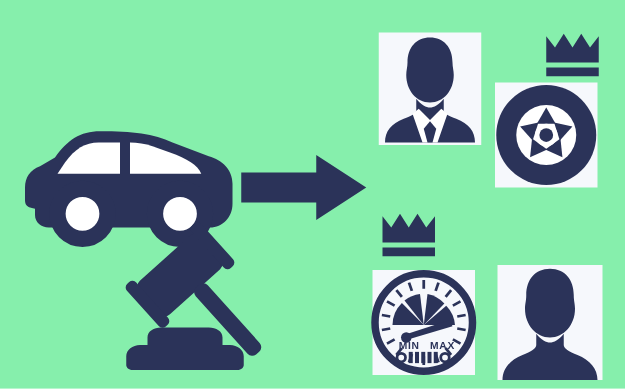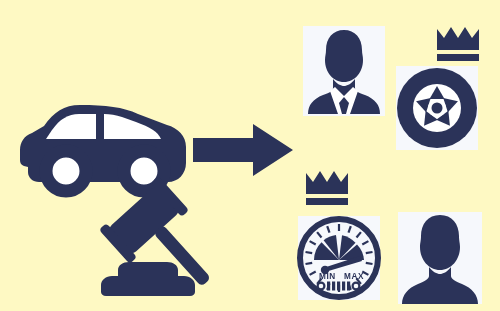--- a/index.html
+++ b/index.html
@@ -8,21 +8,21 @@
     padding: 0;
     background: #ffffff;
   }
   body {
     font-family: "Liberation Sans", sans-serif;
   }
   #diagram-canvas {
     position: relative;
     width: 500px;
     height: 311px;
-    background: #fef9c3;
+    background: #86efac;
     overflow: hidden;
   }
   .node {
     position: absolute;
   }
   .node svg {
     display: block;
     width: 100%;
     height: 100%;
     overflow: visible;

